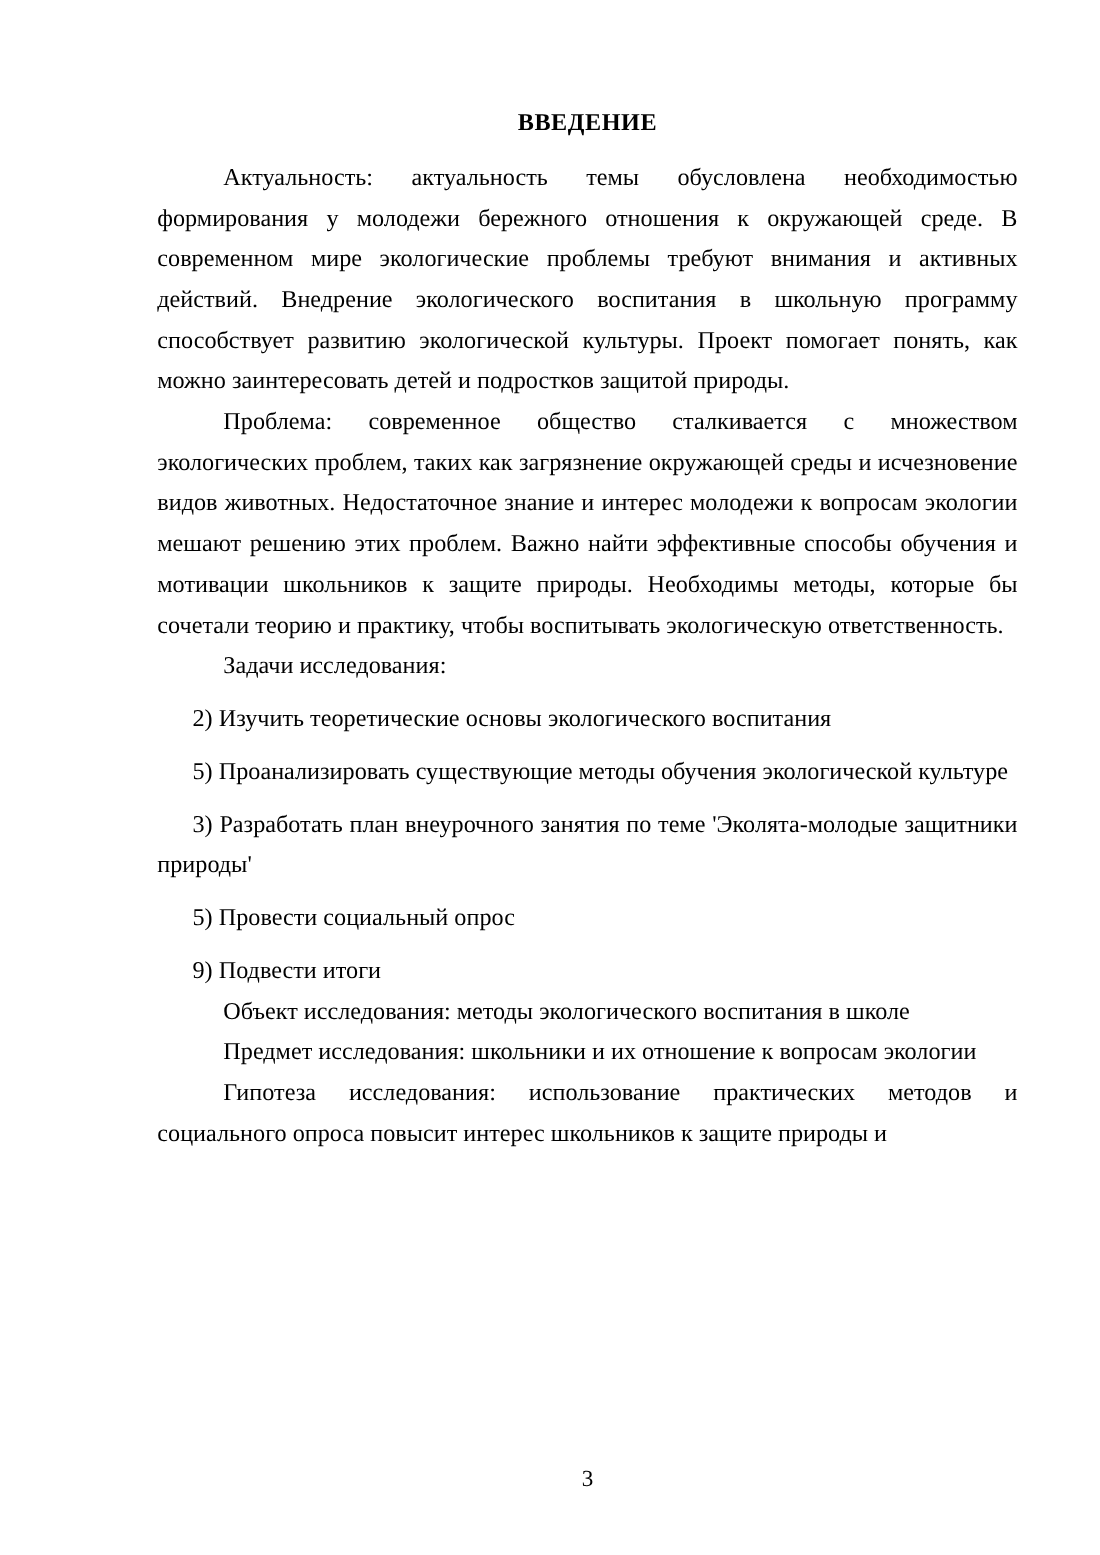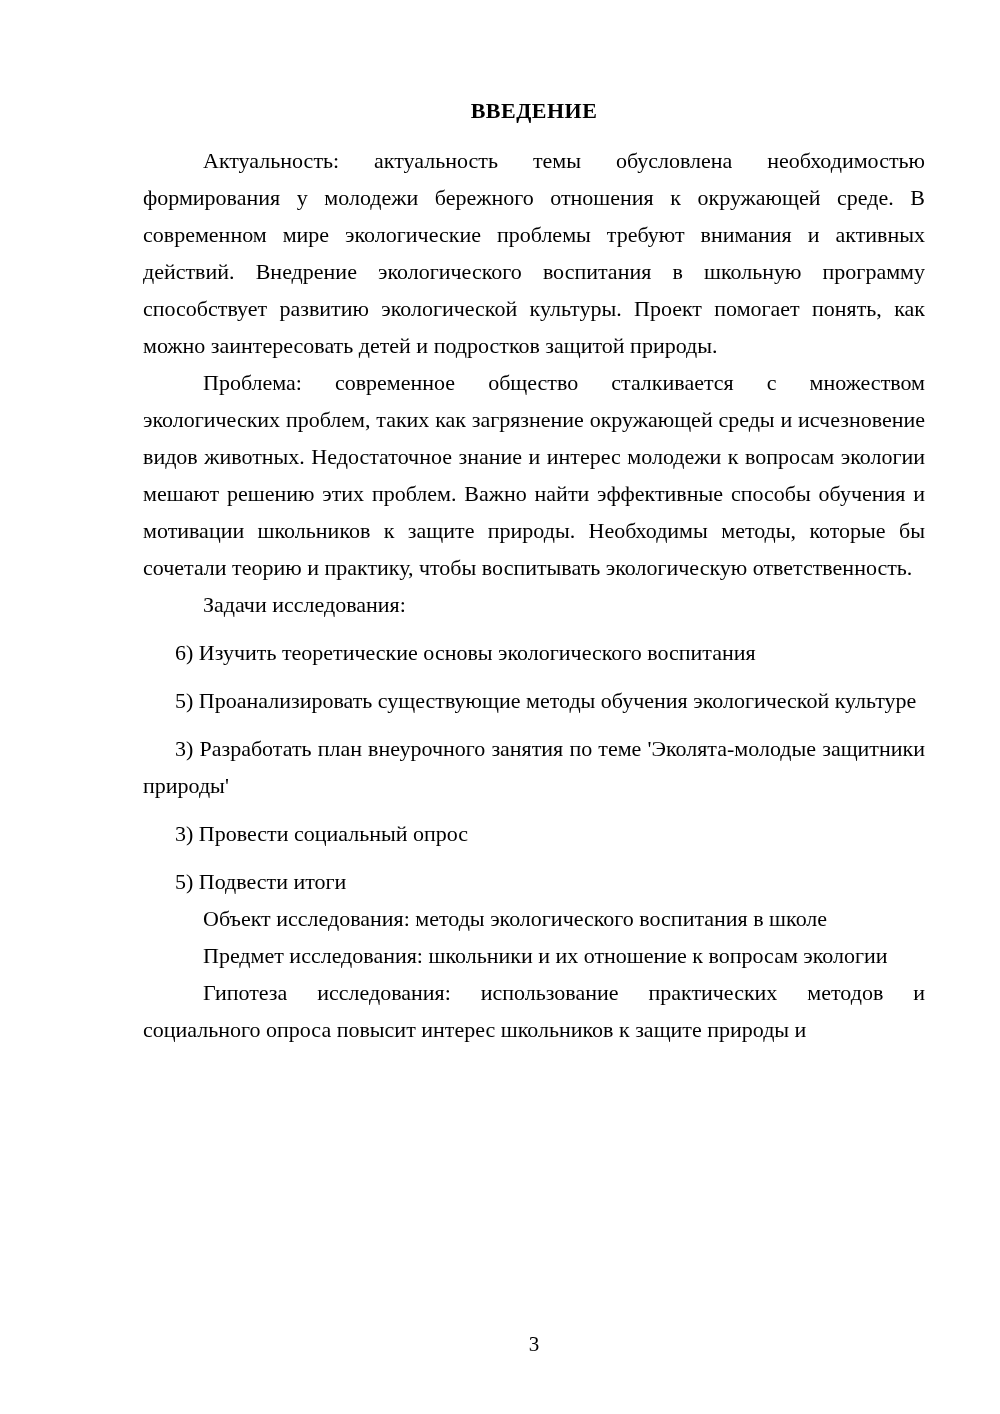--- a/index.html
+++ b/index.html
@@ -64,29 +64,29 @@
 
     <h1 class="doc-title">ВВЕДЕНИЕ</h1>
 
     <p class="para">Актуальность: актуальность темы обусловлена необходимостью формирования у молодежи бережного отношения к окружающей среде. В современном мире экологические проблемы требуют внимания и активных действий. Внедрение экологического воспитания в школьную программу способствует развитию экологической культуры. Проект помогает понять, как можно заинтересовать детей и подростков защитой природы.</p>
 
     <p class="para">Проблема: современное общество сталкивается с множеством экологических проблем, таких как загрязнение окружающей среды и исчезновение видов животных. Недостаточное знание и интерес молодежи к вопросам экологии мешают решению этих проблем. Важно найти эффективные способы обучения и мотивации школьников к защите природы. Необходимы методы, которые бы сочетали теорию и практику, чтобы воспитывать экологическую ответственность.</p>
 
 
     <p class="para spaced">Задачи исследования:</p>
 
-    <p class="task">6) Изучить теоретические основы экологического воспитания</p>
+    <p class="task">2) Изучить теоретические основы экологического воспитания</p>
 
     <p class="task">5) Проанализировать существующие методы обучения экологической культуре</p>
 
     <p class="task">3) Разработать план внеурочного занятия по теме 'Эколята-молодые защитники природы'</p>
 
-    <p class="task">3) Провести социальный опрос</p>
+    <p class="task">5) Провести социальный опрос</p>
 
-    <p class="task">5) Подвести итоги</p>
+    <p class="task">9) Подвести итоги</p>
 
     <p class="para spaced">Объект исследования: методы экологического воспитания в школе</p>
 
     <p class="para spaced">Предмет исследования: школьники и их отношение к вопросам экологии</p>
 
     <p class="para spaced">Гипотеза исследования: использование практических методов и социального опроса повысит интерес школьников к защите природы и</p>
 
   </div>
 
   <div class="page-number">3</div>

